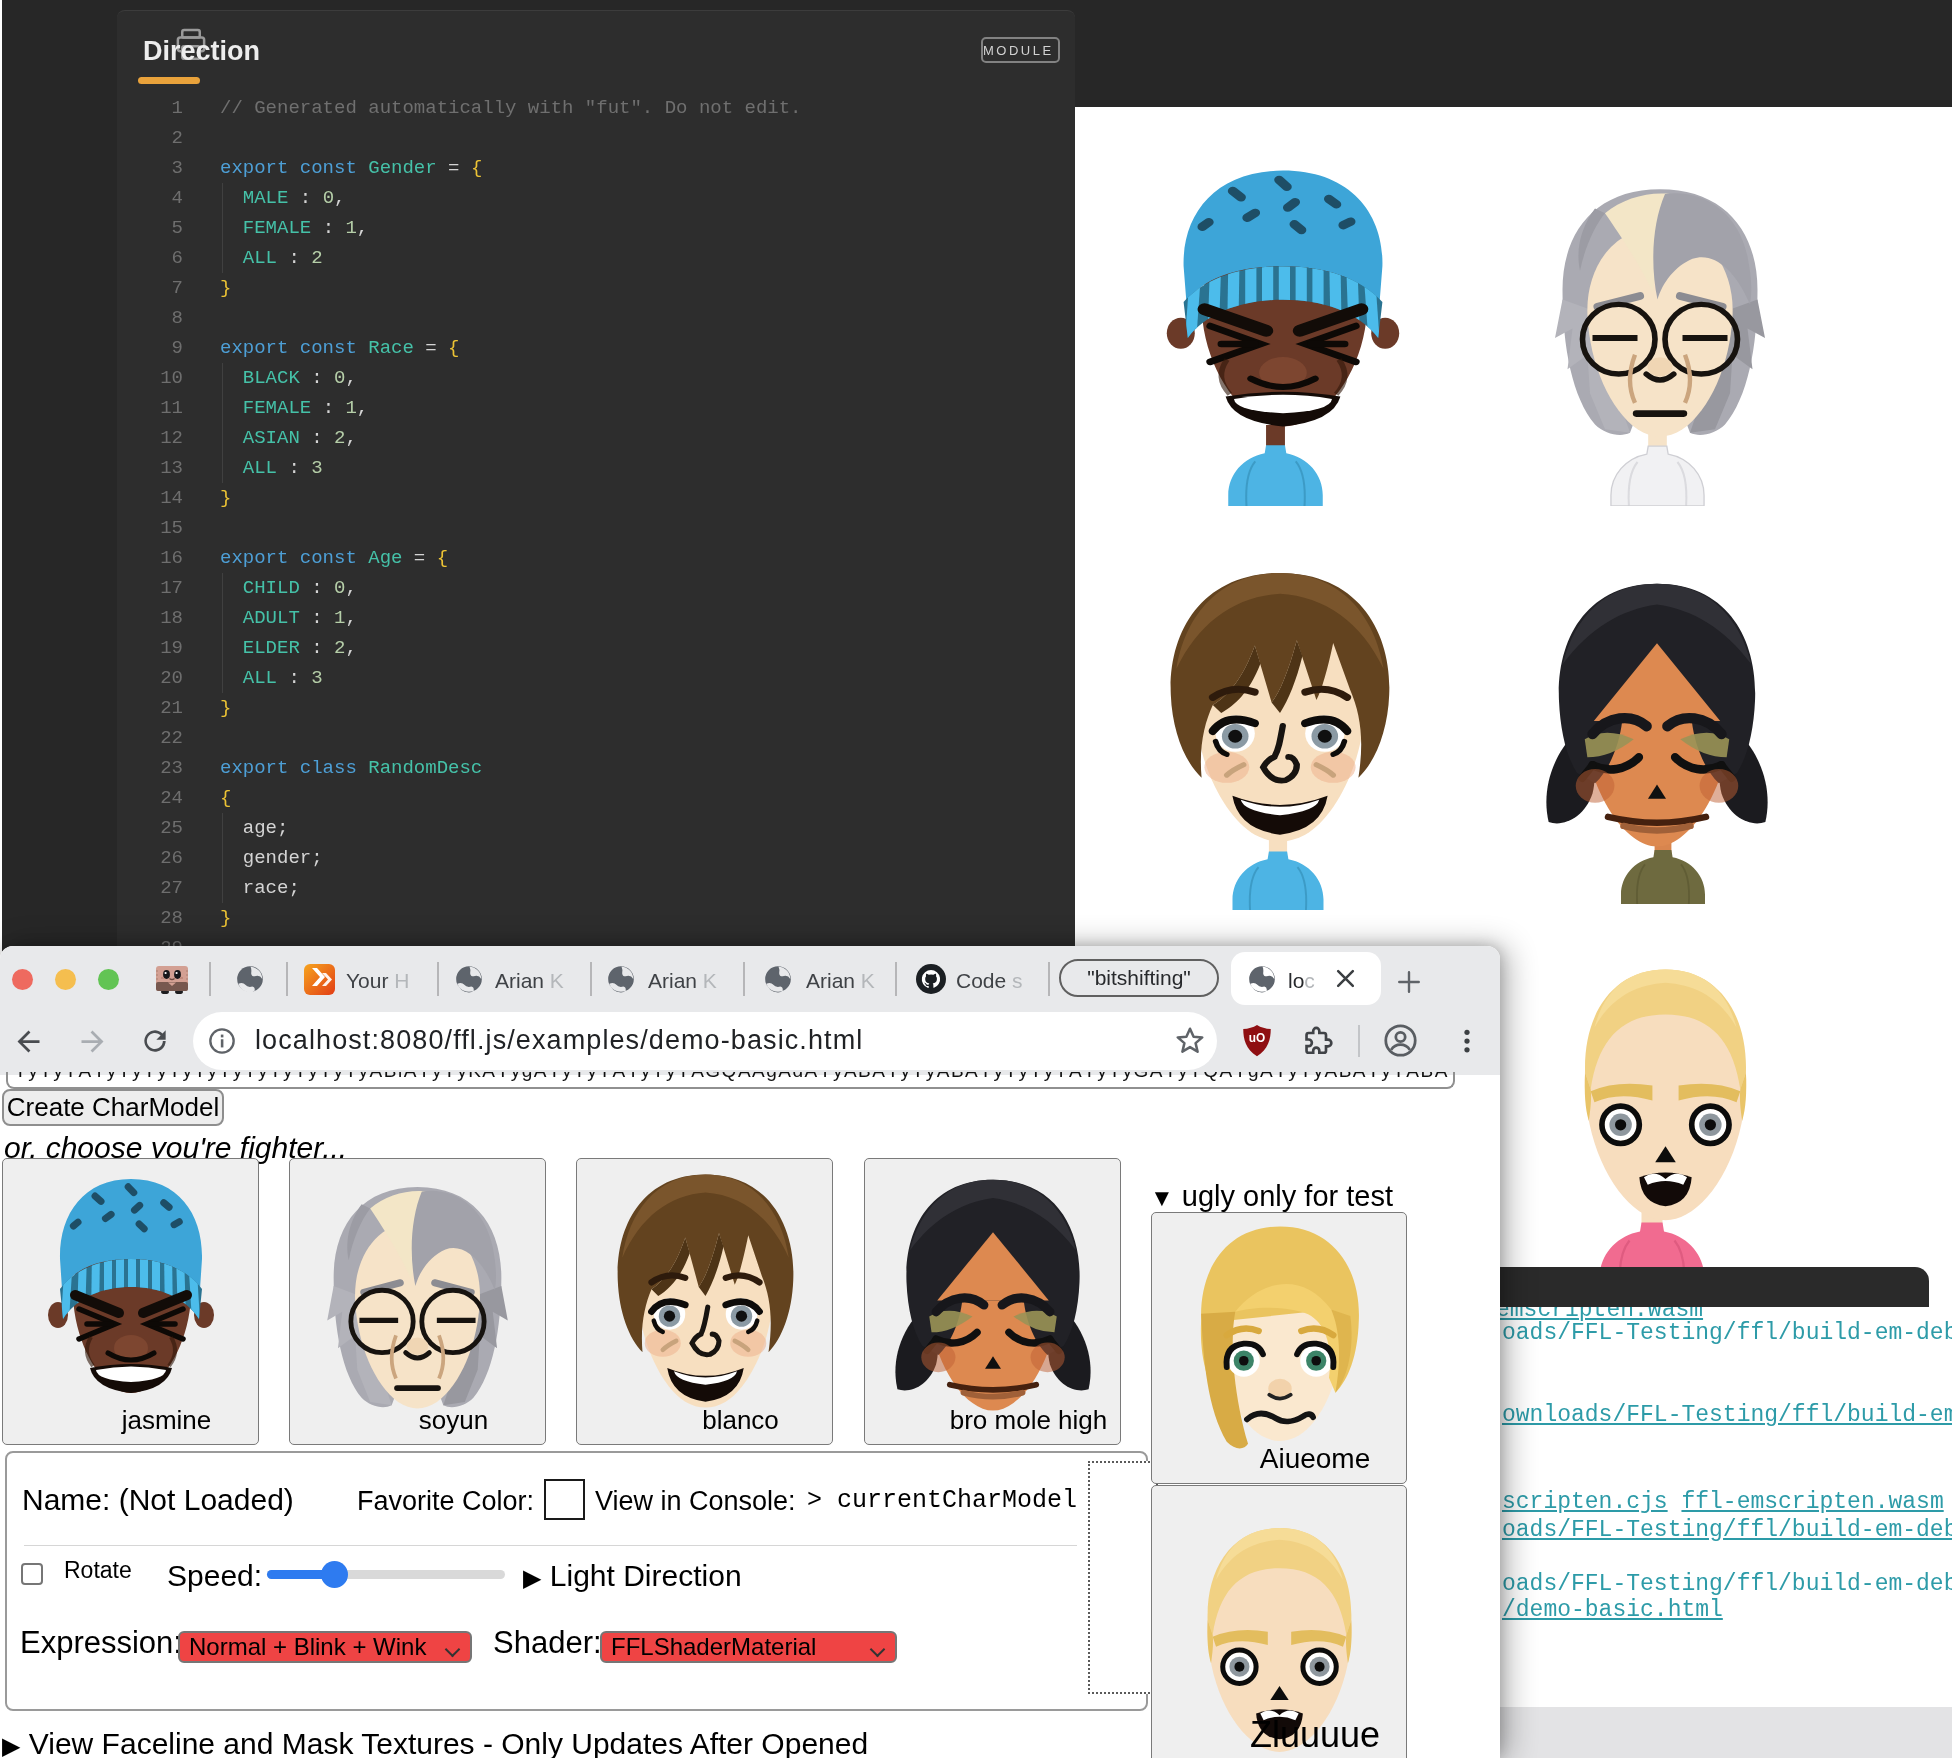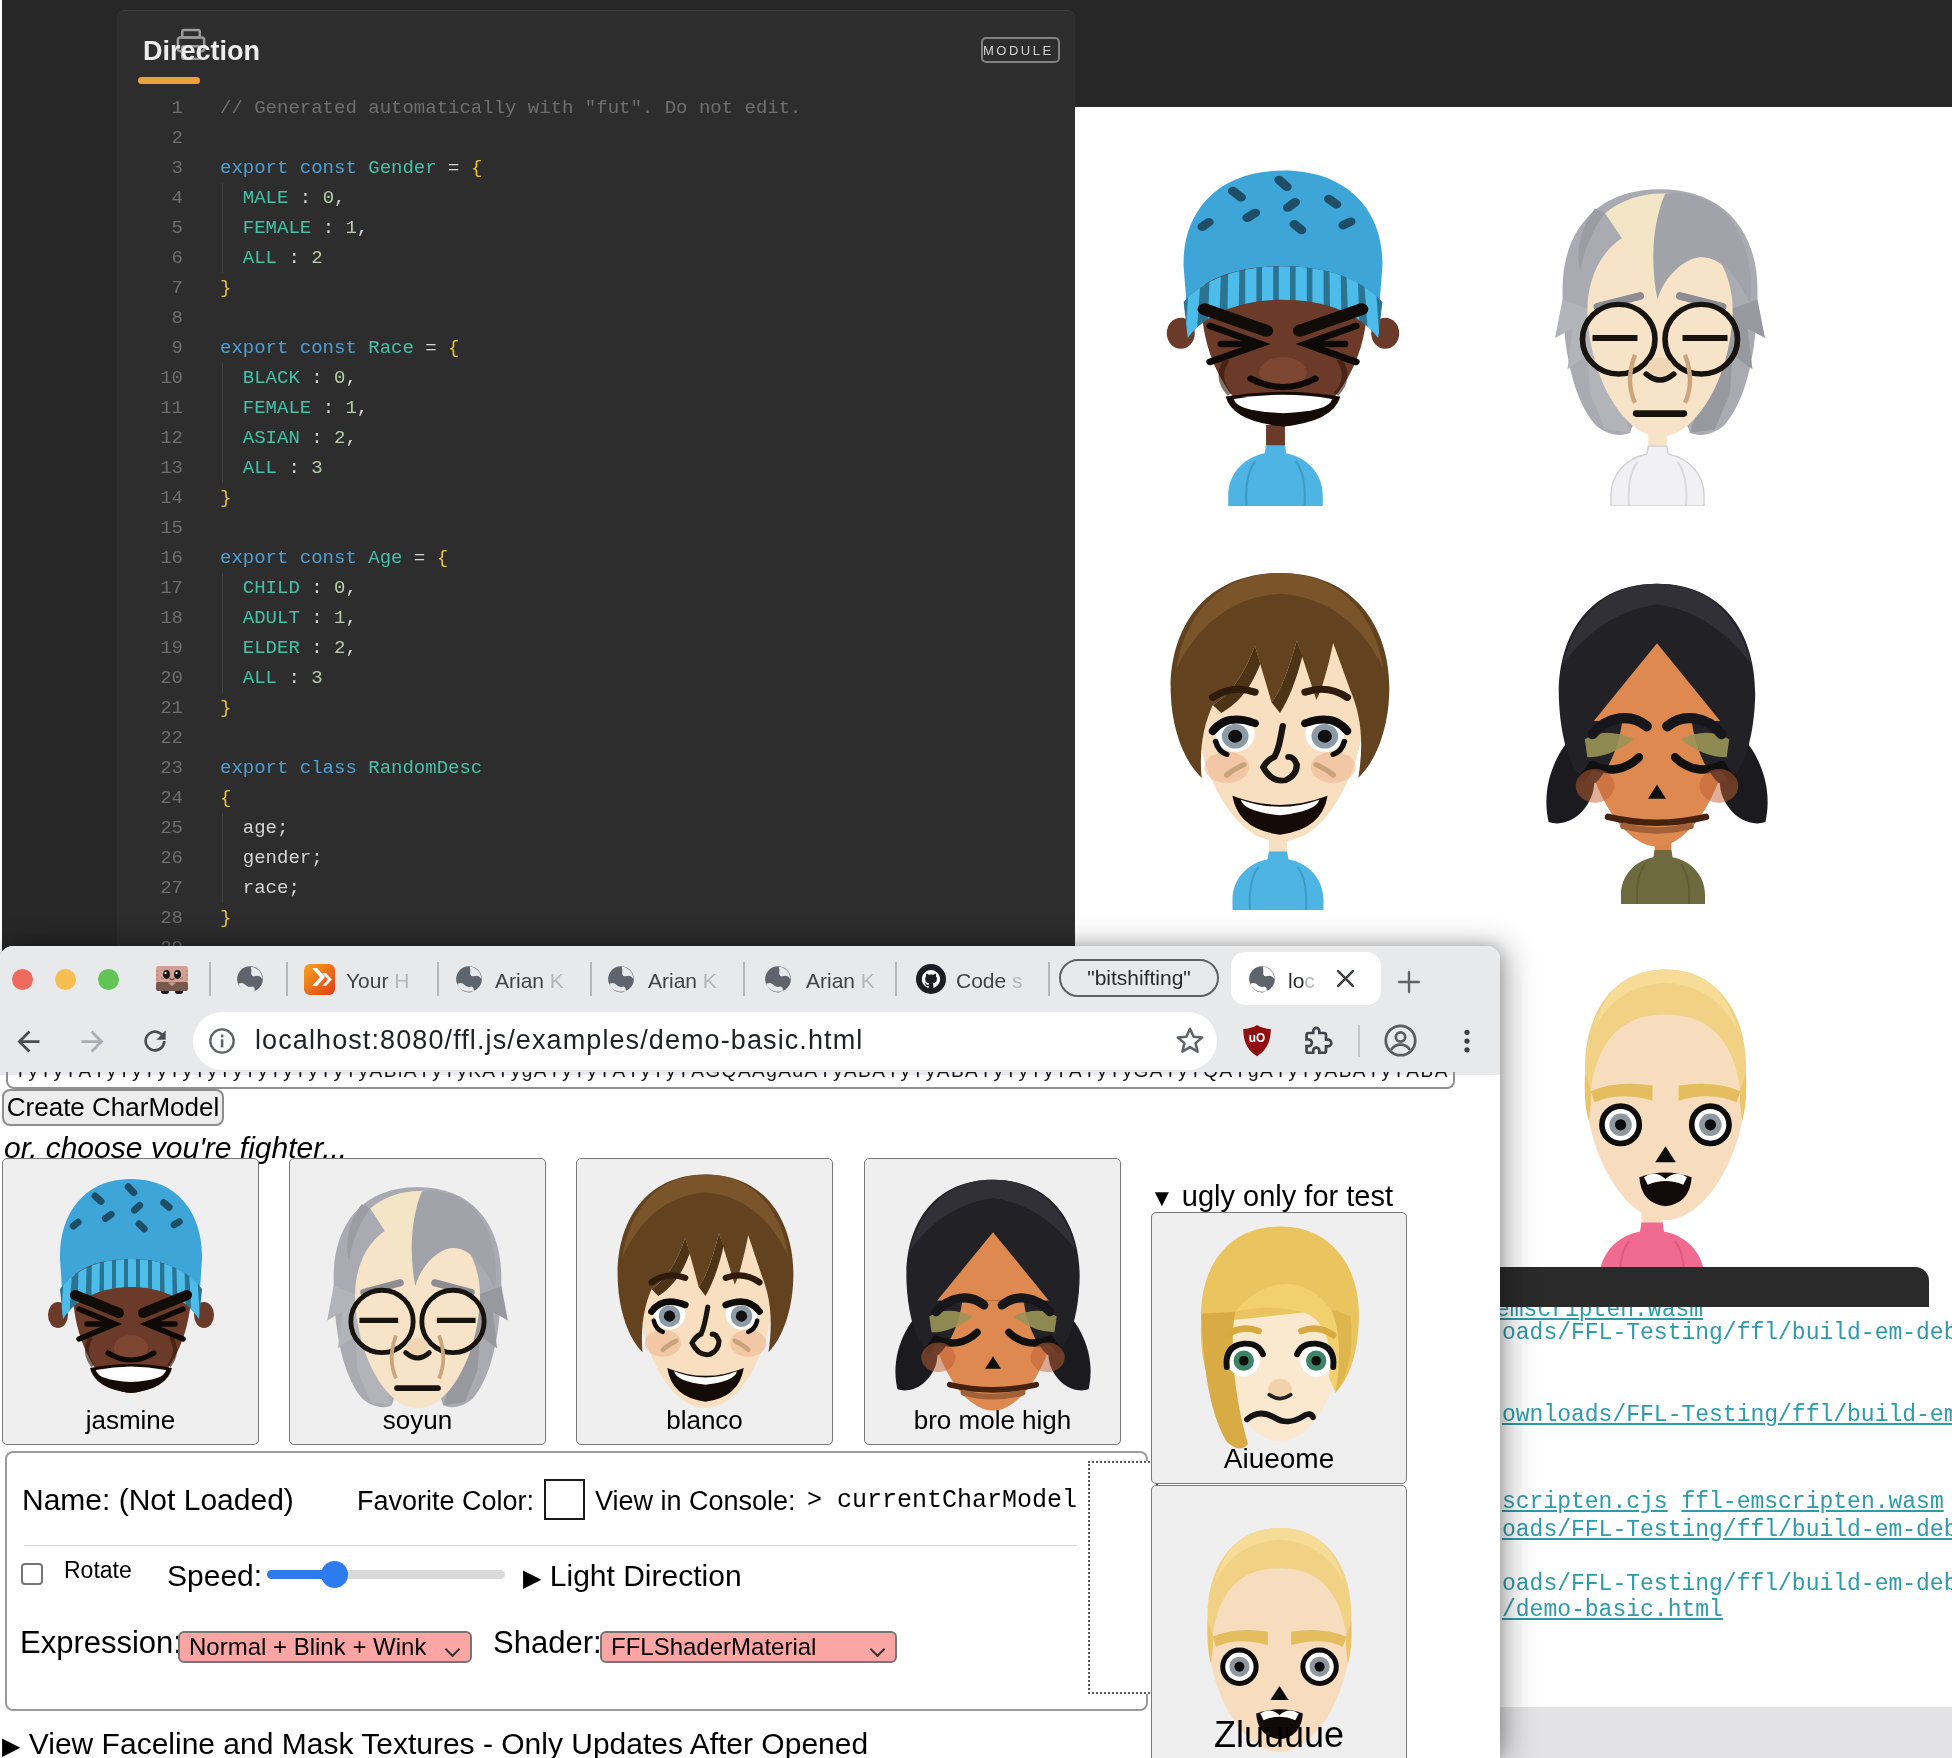--- a/index.html
+++ b/index.html
@@ -10,22 +10,22 @@
   pre { font-family:"Liberation Mono", monospace; }
   .k { color:#4d9fd6; }
   .t { color:#45c1a8; }
   .b { color:#ecc335; }
   .n { color:#b5cea8; }
   .c { color:#6f6f6f; }
   .p { color:#d4d4d4; }
   .tt { font-size:21px; color:#3f4246; }
   .card { width:257px; height:287px; background:#efefef; border:1px solid #7a7a7a; border-radius:5px; }
   .card2 { width:256px; background:#efefef; border:1px solid #7a7a7a; border-radius:5px; }
-  .cap { position:absolute; bottom:8px; width:100%; text-align:center; font-size:26px; color:#000; }
-  .sel { height:32px; background:#fca5a5; border:2px solid #767676; border-radius:6px; font-size:24px; color:#000; line-height:28px; padding-left:9px; }
+  .cap { position:absolute; bottom:8px; width:100%; text-align:center; font-size:26px; color:#000;margin-left:36px; }
+  .sel { height:32px; background:#ef4444; border:2px solid #767676; border-radius:6px; font-size:24px; color:#000; line-height:28px; padding-left:9px; }
   .sel::after { content:""; position:absolute; right:12px; top:11px; width:9px; height:9px; border-right:2.5px solid #333; border-bottom:2.5px solid #333; transform:rotate(45deg); }
 </style>
 </head>
 <body>
 <svg width="0" height="0" style="position:absolute">
 <defs>
   <path id="uglobe" d="M12,1 a11,11 0 1 0 0,22 a11,11 0 1 0 0,-22 M12.5,1.5 a10.5,10.5 0 0 1 10,10.5 q-2,-3.5 -5.5,-2.5 t-4,-2.5 q0.5,-3.5 -0.5,-5.5z M2,16 q4,-1.5 6,1 t6,1.5 q2.5,0.5 2,3.5 q-1.5,1.5 -4,1.5 a11,11 0 0 1 -10,-7.5z" fill="#5e646c" fill-rule="evenodd"></path>
   <path id="uglobe2" d="M12,1 a11,11 0 1 0 0,22 a11,11 0 1 0 0,-22 M12.5,1.5 a10.5,10.5 0 0 1 10,10.5 q-2,-3.5 -5.5,-2.5 t-4,-2.5 q0.5,-3.5 -0.5,-5.5z M2,16 q4,-1.5 6,1 t6,1.5 q2.5,0.5 2,3.5 q-1.5,1.5 -4,1.5 a11,11 0 0 1 -10,-7.5z" fill="#5e646c" fill-rule="evenodd"></path>
 
   <g id="torso">

